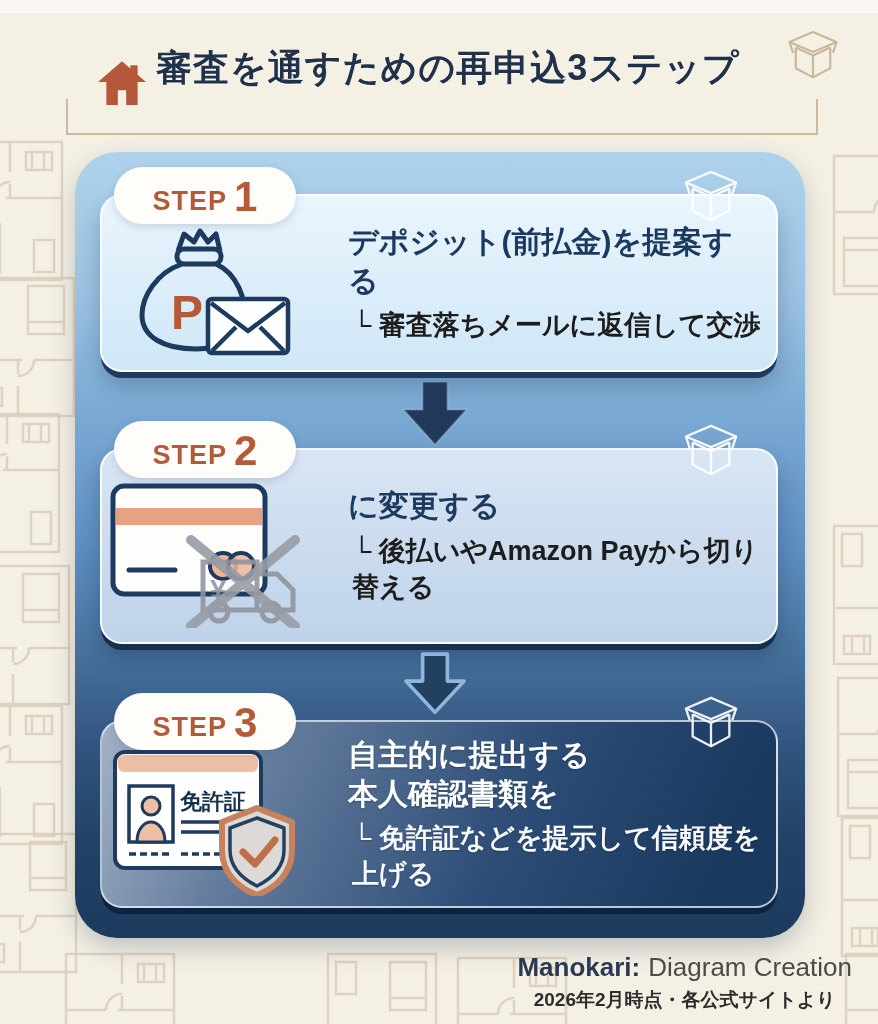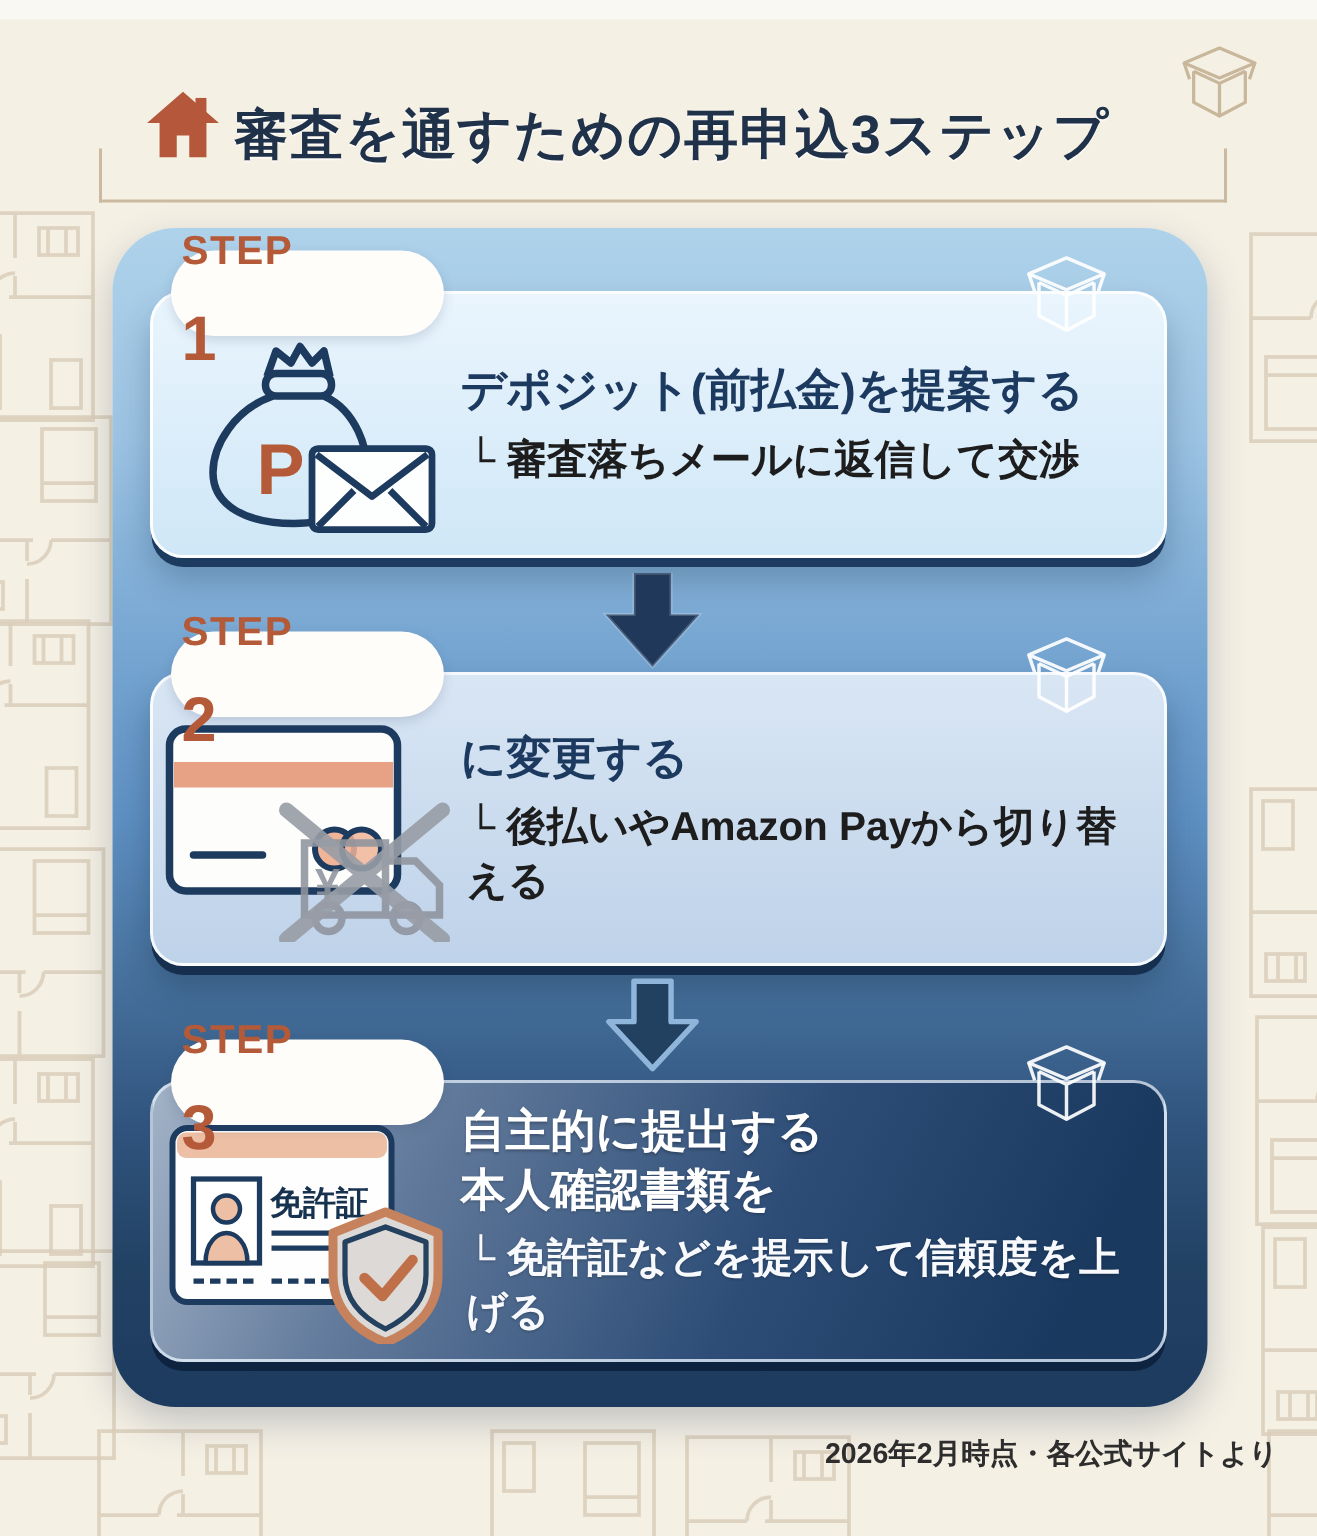--- a/index.html
+++ b/index.html
@@ -5,43 +5,43 @@
   html,body{margin:0;padding:0;}
   body{font-family:"Liberation Sans","DejaVu Sans",sans-serif;}
   #stage{position:relative;width:878px;height:1024px;background:#f5f0e4;overflow:hidden;}
   .topstrip{position:absolute;left:0;top:0;width:878px;height:13px;background:rgba(255,255,255,.5);}
 
   
   .fp{position:absolute;color:#dbceba;opacity:.85;}
 
   
   .house{position:absolute;left:97px;top:60px;}
-  .pagetitle{position:absolute;left:156px;top:66px;font-size:36px;font-weight:800;color:#20314a;letter-spacing:1px;white-space:nowrap;text-shadow:0 1px 0 rgba(255,255,255,.6);}
+  .pagetitle{position:absolute;left:156px;top:44px;font-size:36px;font-weight:800;color:#20314a;letter-spacing:1px;white-space:nowrap;text-shadow:0 1px 0 rgba(255,255,255,.6);}
   .bracket{position:absolute;left:66px;top:99px;width:748px;height:34px;border-left:2px solid #ccbaa0;border-right:2px solid #ccbaa0;border-bottom:2px solid #ccbaa0;}
   .tanbox{position:absolute;left:784px;top:30px;color:#c9b79c;}
 
   
   .panel{position:absolute;left:75px;top:152px;width:730px;height:786px;border-radius:42px;
     background:linear-gradient(180deg,#aed2ea 0%,#9cc3e3 18%,#79a8d3 34%,#5e90c3 50%,#48739f 63%,#30547e 76%,#224264 88%,#1d3a5f 100%);
     box-shadow:0 10px 24px rgba(40,60,90,.25);}
 
   .step-card{position:absolute;left:25px;width:678px;border-radius:22px;display:flex;align-items:center;box-sizing:border-box;}
   #card1{top:42px;height:178px;background:linear-gradient(180deg,#eaf5fd,#cfe7f7);border:2px solid rgba(255,255,255,.9);box-shadow:0 7px 0 -1px #1d3a5f,0 14px 22px rgba(20,45,75,.28);}
   #card2{top:296px;height:196px;background:linear-gradient(180deg,#d9e6f4,#bed2e9);border:2px solid rgba(255,255,255,.85);box-shadow:0 7px 0 -1px #162f4e,0 14px 22px rgba(15,35,60,.3);}
   #card3{top:568px;height:188px;background:linear-gradient(115deg,#a3b3c7 0%,#647c9d 25%,#2d4d77 60%,#1a395f 90%);border:2px solid rgba(226,237,248,.78);box-shadow:0 7px 0 -1px #0d2340;}
 
   .badge{position:absolute;left:12px;top:-29px;width:182px;height:57px;background:#fffdf9;border-radius:29px;
-    display:flex;align-items:baseline;justify-content:center;box-shadow:0 3px 8px rgba(60,80,110,.18);flex-direction:column;}
+    display:flex;align-items:baseline;justify-content:center;box-shadow:0 3px 8px rgba(60,80,110,.18);}
   .badge .word{font-size:27px;font-weight:800;color:#b45a38;letter-spacing:1px;line-height:57px;}
   .badge .num{font-size:42px;font-weight:800;color:#b45a38;margin-left:7px;line-height:57px;position:relative;top:1px;}
 
   .cardbox{position:absolute;right:34px;top:-26px;color:rgba(255,255,255,.92);}
 
   .iconcol{width:205px;min-width:205px;display:flex;justify-content:center;align-items:center;padding-top:14px;}
-  .textcol{flex:1;padding-right:14px;}
+  .textcol{flex:1;padding-right:14px;margin-left:41px;}
   .title{font-size:30px;font-weight:800;color:#1c3a5f;line-height:1.28;}
   .title .tl:empty{display:none;}
   .title .tl{display:block;}
   .subtitle{font-size:27px;font-weight:700;color:#1d1d1d;margin-top:7px;padding-left:4px;}
   .dark .title{color:#ffffff;text-shadow:0 1px 2px rgba(0,0,0,.25);}
   .dark .subtitle{color:#f7f9fc;text-shadow:0 1px 2px rgba(0,0,0,.25);}
 
   .arrow{position:absolute;left:312px;}
   #arrow1{top:230px;}
   #arrow2{top:500px;}
@@ -235,16 +235,19 @@
           <span class="tl">自主的に提出する</span>
           <span class="tl">本人確認書類を</span>
         </div>
         <div class="subtitle">└ 免許証などを提示して信頼度を上げる</div>
       </div>
     </div>
 
   </div>
 
   <div class="footer">
+    <div class="brandline">
+      <b>Manokari:</b><span>Diagram Creation</span>
+    </div>
     <div class="noteline">2026年2月時点・各公式サイトより</div>
   </div>
 
 </div>
 
 </body></html>

